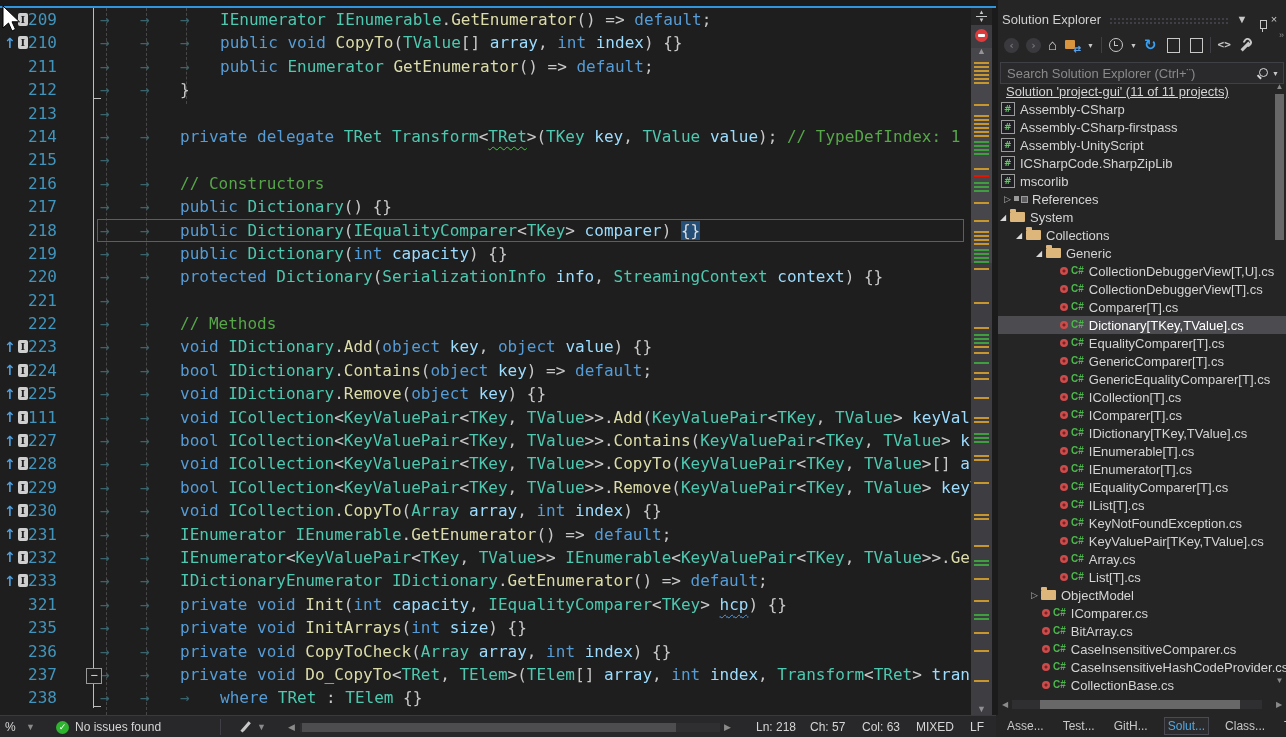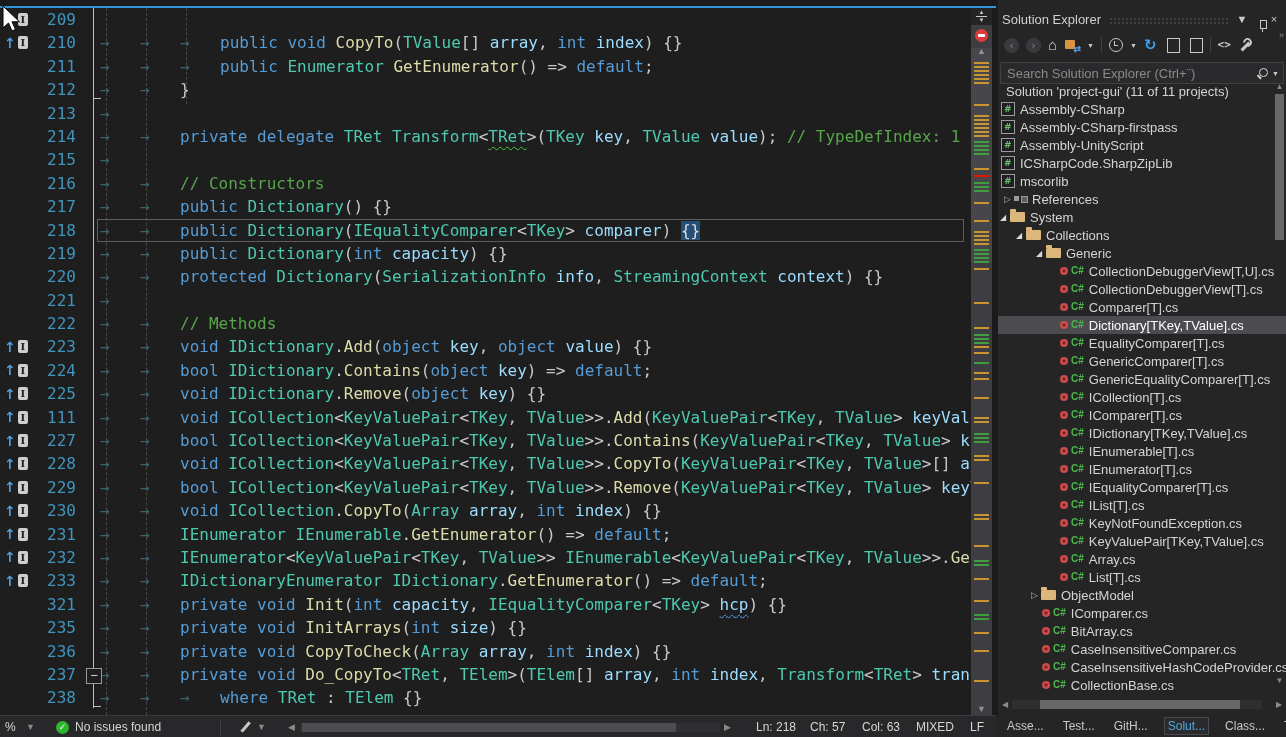--- a/index.html
+++ b/index.html
@@ -10,21 +10,21 @@
   .top-strip{position:absolute;left:0;top:0;width:996px;height:8px;background:#1b1b1c;}
   .top-strip .blue{position:absolute;left:0;top:6px;width:100%;height:2px;background:#3095dd;}
 
   
   .editor{position:absolute;left:0;top:8px;width:971px;height:707px;background:#1e1e1e;overflow:hidden;
           font:16px/23.4px "DejaVu Sans Mono",monospace;}
   .guide{position:absolute;top:0;width:0;border-left:1px dashed #474748;z-index:1;}
   .g1{left:106px;height:707px;} .g2{left:146px;height:707px;} .g3{left:186px;height:96px;}
   .margin-line{position:absolute;left:93px;top:0;height:700px;width:1px;background:#bdbdbd;z-index:2;}
   .cl{position:relative;height:23.4px;width:971px;}
-  .lnum{position:absolute;left:28px;width:48px;text-align:right;color:#4095bd;}
+  .lnum{position:absolute;left:28px;width:48px;text-align:left;color:#4095bd;}
   .ctext{position:absolute;left:100px;white-space:pre;z-index:2;}
   .tab{display:inline-block;width:40px;color:#3a646c;}
   .tk-k{color:#569cd6;} .tk-t{color:#4ec9b0;} .tk-m{color:#dcdcaa;} .tk-v{color:#9cdcfe;}
   .tk-p{color:#c8c8c8;} .tk-c{color:#57a64a;}
   .tk-sel{background:#264f78;color:#dcdcdc;}
   .tk-tg{color:#4ec9b0;text-decoration:underline wavy #47c647 1px;text-underline-offset:4px;}
   .tk-vb{color:#9cdcfe;text-decoration:underline wavy #4f9fe8 1px;text-underline-offset:4px;}
   .cur::after{content:'';position:absolute;left:97px;right:7px;top:0;height:21px;
               border:1px solid #5e5e5e;z-index:1;}
   .gicon{position:absolute;left:4px;top:3px;height:17px;display:flex;align-items:center;gap:2px;z-index:2;}
@@ -149,20 +149,21 @@
     <div class="guide g2"></div>
     <div class="guide g3"></div>
     <div class="margin-line"></div>
     <div>
         <div class="cl">
           <span class="gicon">
             <span class="up">↑</span>
             <span class="ibox">I</span>
           </span>
           <span class="lnum">209</span>
+          <span class="ctext"><span class="tab">→</span><span class="tab">→</span><span class="tab">→</span><span class="tk-t">IEnumerator</span><span class="tk-p"> </span><span class="tk-t">IEnumerable</span><span class="tk-p">.</span><span class="tk-m">GetEnumerator</span><span class="tk-p">() =&gt; </span><span class="tk-k">default</span><span class="tk-p">;</span></span>
         </div>
         <div class="cl">
           <span class="gicon">
             <span class="up">↑</span>
             <span class="ibox">I</span>
           </span>
           <span class="lnum">210</span>
           <span class="ctext"><span class="tab">→</span><span class="tab">→</span><span class="tab">→</span><span class="tk-k">public</span><span class="tk-p"> </span><span class="tk-k">void</span><span class="tk-p"> </span><span class="tk-m">CopyTo</span><span class="tk-p">(</span><span class="tk-t">TValue</span><span class="tk-p">[] </span><span class="tk-v">array</span><span class="tk-p">, </span><span class="tk-k">int</span><span class="tk-p"> </span><span class="tk-v">index</span><span class="tk-p">) {}</span></span>
         </div>
         <div class="cl">
@@ -433,21 +434,21 @@
       <span class="codeicon">&lt;&gt;</span>
       <span class="wrench"></span>
       <span class="overflow">»</span>
     </div>
     <div class="se-search">
       <span class="ph">Search Solution Explorer (Ctrl+¨)</span>
       <span class="mag"></span>
       <span class="caret">▼</span>
     </div>
     <div class="se-tree">
-        <div class="trow" style="padding-left: 3px;">
+        <div class="trow" style="padding-left: 3px; text-decoration: underline;">
           <span class="lbl">Solution 'project-gui' (11 of 11 projects)</span>
         </div>
         <div class="trow" style="padding-left: 3px;">
           <span class="projicon"></span>
           <span class="lbl">Assembly-CSharp</span>
         </div>
         <div class="trow" style="padding-left: 3px;">
           <span class="projicon"></span>
           <span class="lbl">Assembly-CSharp-firstpass</span>
         </div>

